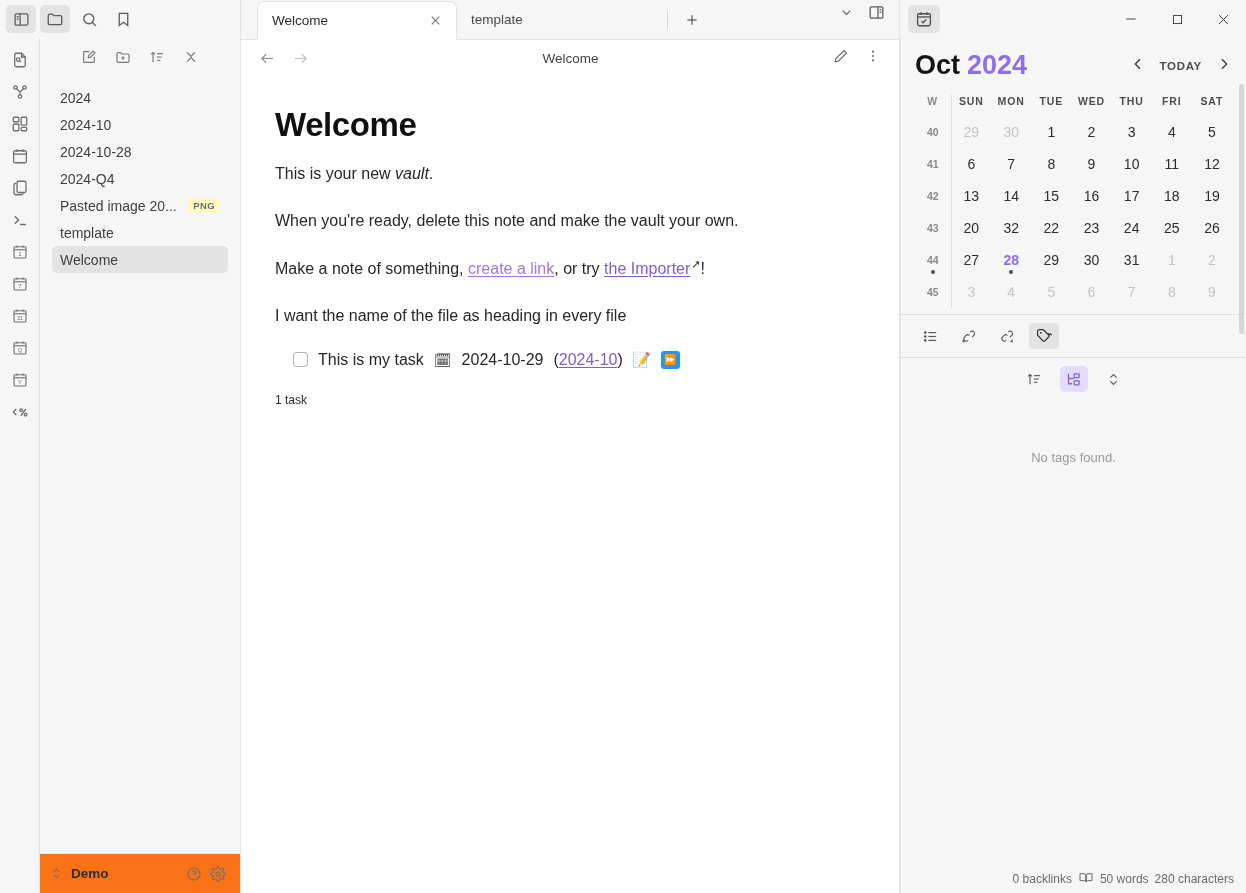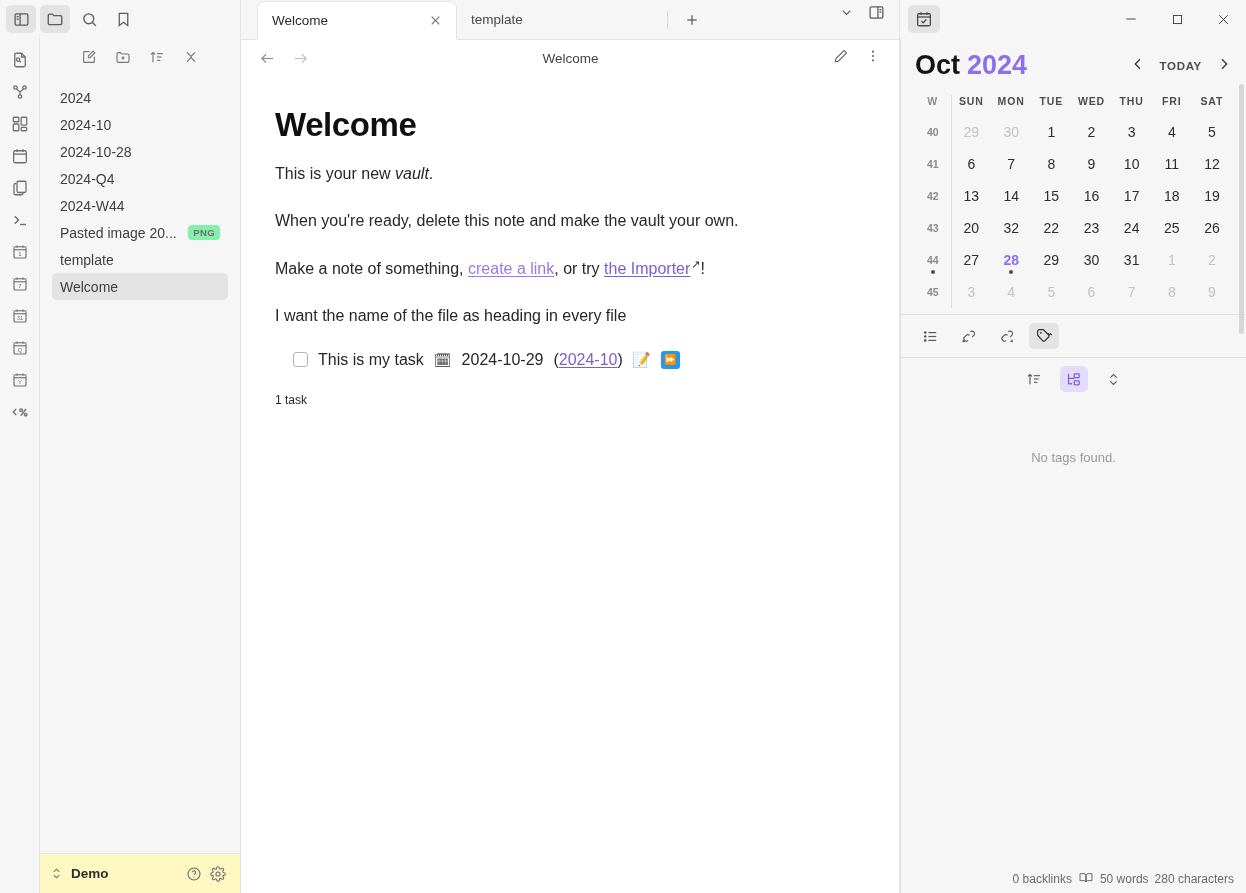--- a/index.html
+++ b/index.html
@@ -45,26 +45,26 @@
   .file-list { flex: 1; padding: 10px 12px 0 12px; overflow: hidden; }
   .file-item {
     height: 27px; display: flex; align-items: center; gap: 6px;
     padding: 0 8px; border-radius: 5px; font-size: 14px; color: #3f3f3f;
     white-space: nowrap;
   }
   .file-item.selected { background: #e3e3e3; }
   .file-name { overflow: hidden; text-overflow: ellipsis; }
   .ext-badge {
     margin-left: auto; font-size: 9.5px; letter-spacing: .4px; color: #6c6c6c;
-    background: #86efac; border-radius: 4px; padding: 2px 5px; font-weight: 600;
+    background: #fef9c3; border-radius: 4px; padding: 2px 5px; font-weight: 600;
   }
 
   .vault-bar {
     height: 40px; display: flex; align-items: center; gap: 8px;
-    padding: 0 14px 0 10px; border-top: 1px solid #e7e7e7; background: #fef9c3;
+    padding: 0 14px 0 10px; border-top: 1px solid #e7e7e7; background: #f97316;
   }
   .vault-name { font-size: 13.5px; font-weight: 700; color: #2e2e2e; }
   .vault-spacer { flex: 1; }
   .vault-icon { color: #6f6f6f; display: flex; align-items: center; }
 
   
   .center-col {
     width: 660px; height: 893px; display: flex; flex-direction: column;
     background: #ffffff; border-left: 1px solid #e4e4e4; border-right: 1px solid #e4e4e4;
   }
@@ -353,23 +353,20 @@
             <span class="file-name">2024</span>
           </div>
           <div class="file-item">
             <span class="file-name">2024-10</span>
           </div>
           <div class="file-item">
             <span class="file-name">2024-10-28</span>
           </div>
           <div class="file-item">
             <span class="file-name">2024-Q4</span>
-          </div>
-          <div class="file-item">
-            <span class="file-name">2024-W44</span>
           </div>
           <div class="file-item">
             <span class="file-name">Pasted image 20...</span>
             <span class="ext-badge">PNG</span>
           </div>
           <div class="file-item">
             <span class="file-name">template</span>
           </div>
           <div class="file-item selected">
             <span class="file-name">Welcome</span>

